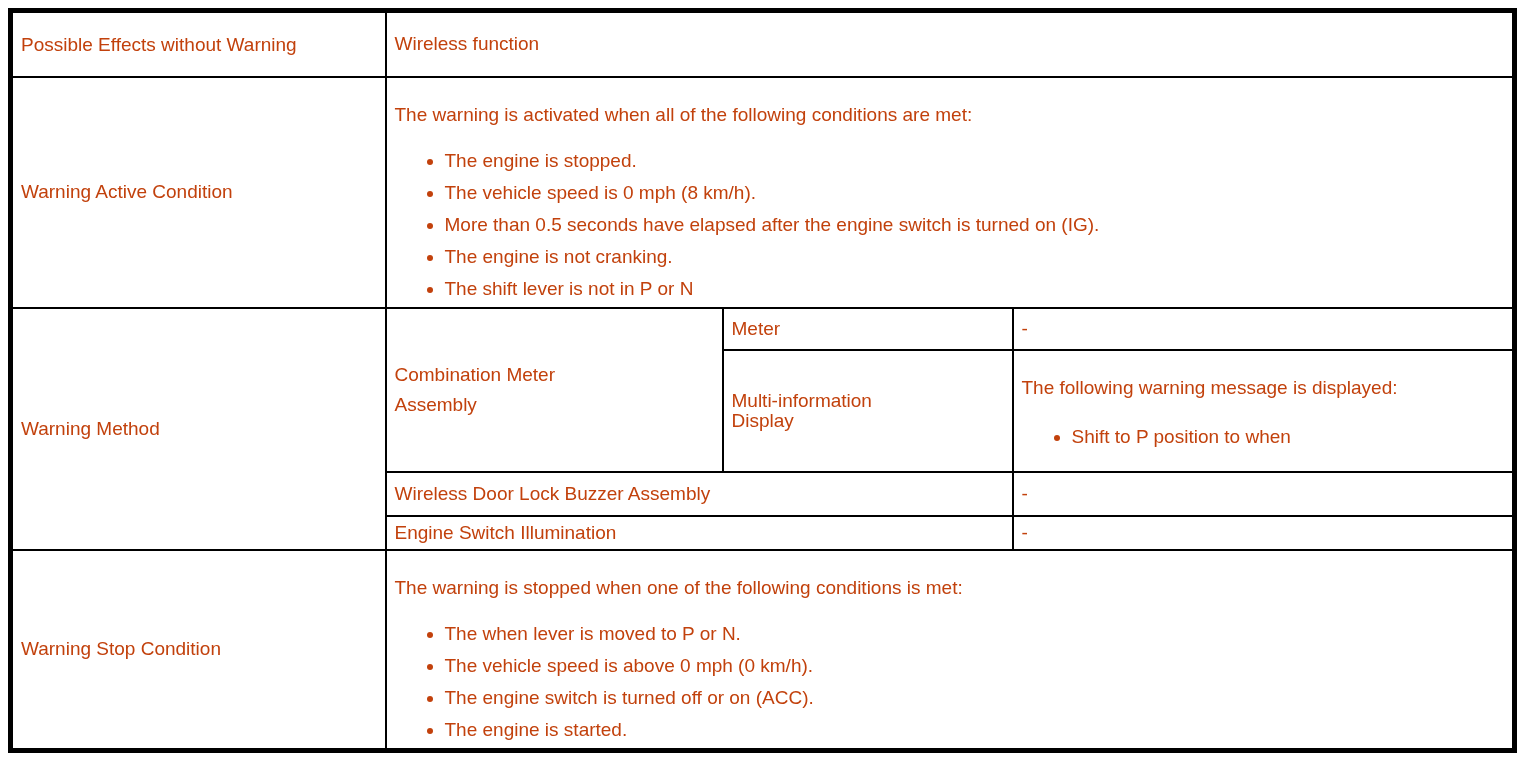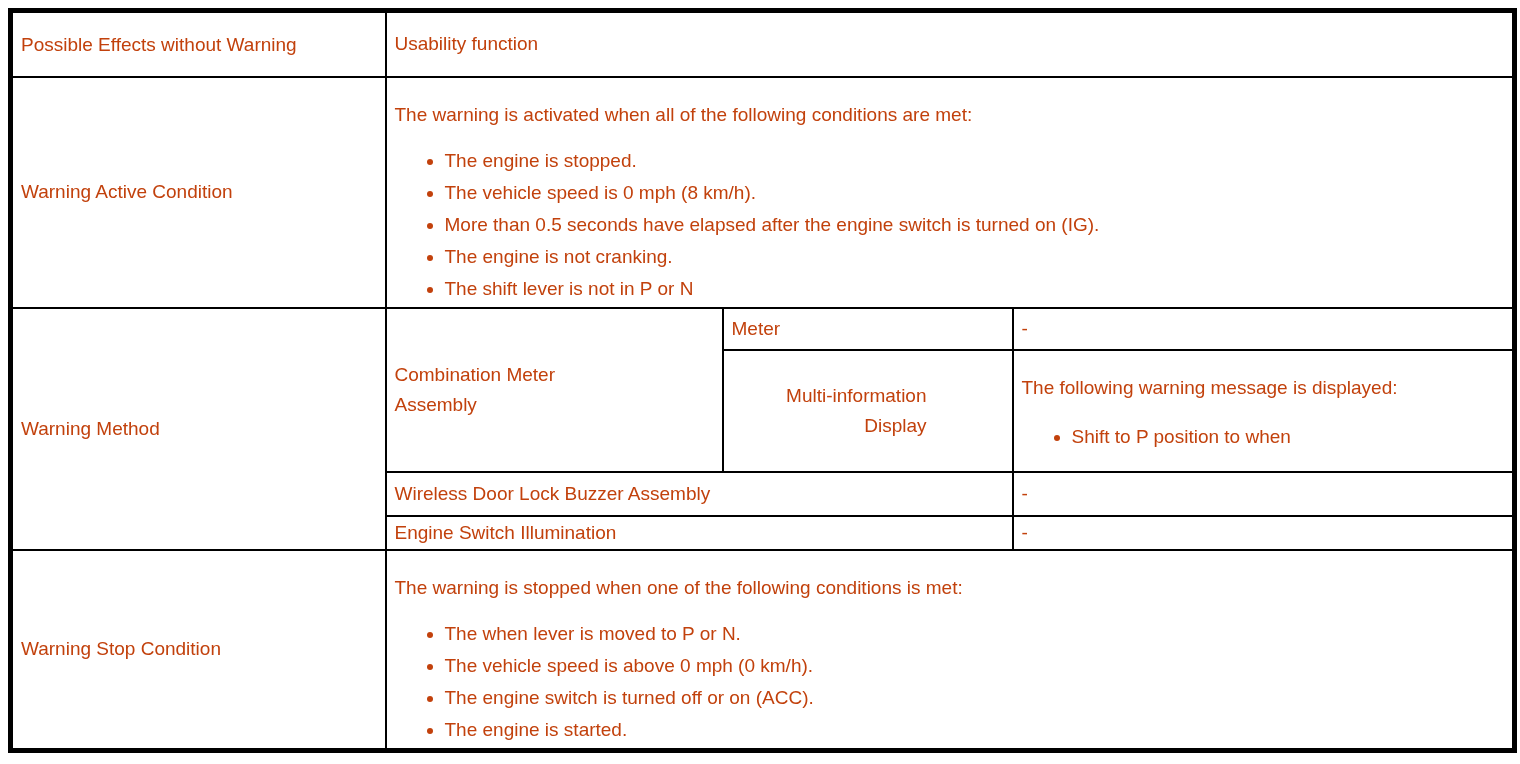--- a/index.html
+++ b/index.html
@@ -38,21 +38,21 @@
   }
   p.intro {
     margin: 0;
     line-height: 30px;
   }
   p.intro.narrow {
     max-width: 380px;
   }
   .wrap-row1 { max-width: 290px; line-height: 27px; }
   .wrap-cma  { max-width: 215px; line-height: 30px; }
-  .wrap-mid  { max-width: 195px; line-height: 30px; text-align: right; }
+  .wrap-mid  { max-width: 195px; line-height: 20px; }
   ul.bullets {
     margin: 15px 0 0 0;
     padding-left: 50px;
     list-style: disc outside;
   }
   ul.bullets li {
     line-height: 32px;
   }
   ul.bullets.single {
     margin-top: 18px;
@@ -76,21 +76,21 @@
       <col style="width:290px">
       <col style="width:502px">
     </colgroup>
 
     <tbody>
         <tr class="r1">
       <td>
         <div class="wrap-row1">Possible Effects without Warning</div>
       </td>
       <td colspan="3">
-        <span>Usability function</span>
+        <span>Wireless function</span>
       </td>
     </tr>
 
     <tr class="r2">
       <td>
         <span>Warning Active Condition</span>
       </td>
       <td colspan="3" class="content-cell">
         <p class="intro">The warning is activated when all of the following conditions are met:</p>
         <ul class="bullets">

